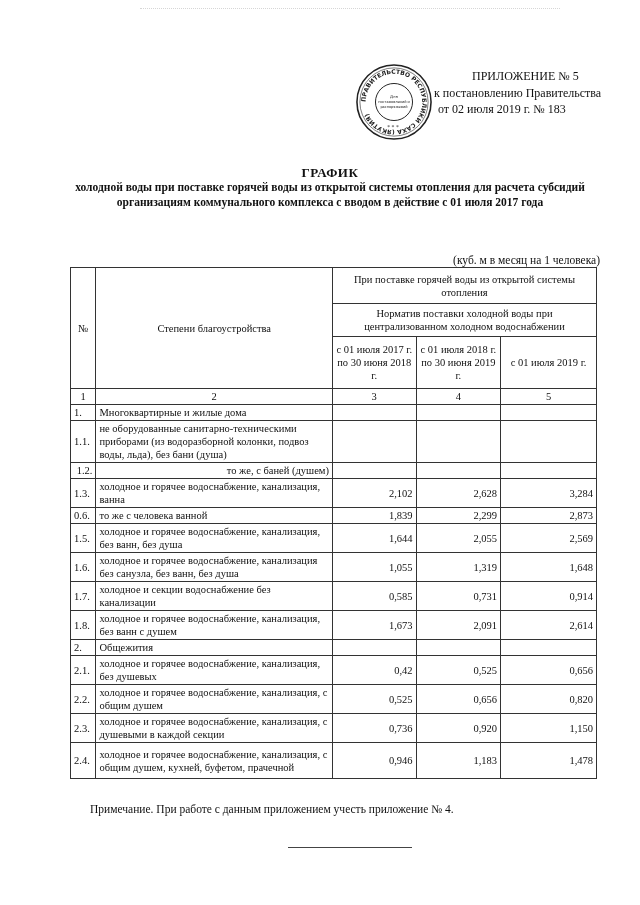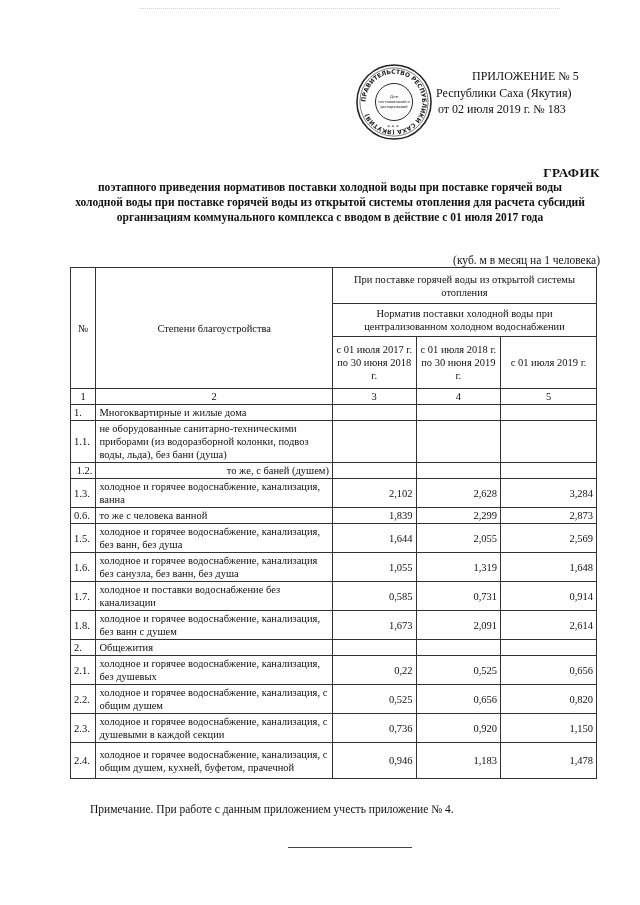--- a/index.html
+++ b/index.html
@@ -8,21 +8,21 @@
   .scanmarks { position:absolute; top:8px; left:140px; width:420px; height:2px;
                border-top:1px dotted #bbb; opacity:.6; }
   .stamp { position:absolute; left:355px; top:63px; width:78px; height:78px; }
   .appendix { position:absolute; left:420px; top:68px; width:200px; font-size:12px; line-height:16.5px; text-align:left; }
   .appendix .l1 { padding-left:52px; }
   .appendix .l2 { padding-left:14px; }
   .appendix .l3 { padding-left:16px; }
   .appendix .l4 { padding-left:18px; }
   .title { position:absolute; left:60px; top:165px; width:540px; text-align:center;
            font-weight:bold; font-size:12.5px; line-height:15px; }
-  .title .main { font-size:13px; letter-spacing:.5px;text-align:right; }
+  .title .main { font-size:13px; letter-spacing:.5px; }
   .title .sub { font-size:11.5px; }
   .units { position:absolute; right:40px; top:254px; font-size:11.5px; }
   table.grid { position:absolute; left:70px; top:267px; width:527px; border-collapse:collapse;
                font-size:10.5px; line-height:13px; table-layout:fixed; }
   table.grid td, table.grid th { border:1px solid #333; padding:1px 3px; vertical-align:middle; font-weight:normal; }
   table.grid th { }
   .c-no { width:25px; }
   .c-desc { width:232px; }
   td.num { text-align:right; }
   td.cen { text-align:center; }
@@ -46,27 +46,26 @@
     <textPath href="#arc">ПРАВИТЕЛЬСТВО РЕСПУБЛИКИ САХА (ЯКУТИЯ)</textPath>
   </text>
   <text x="40" y="36" font-size="4" text-anchor="middle" font-family="DejaVu Sans, sans-serif" fill="#222">Для</text>
   <text x="40" y="41" font-size="3.6" text-anchor="middle" font-family="DejaVu Sans, sans-serif" fill="#222">постановлений и</text>
   <text x="40" y="46" font-size="3.6" text-anchor="middle" font-family="DejaVu Sans, sans-serif" fill="#222">распоряжений</text>
   <text x="33" y="68" font-size="6" fill="#222">* * *</text>
 </svg>
 
 <div class="appendix">
   <div class="l1">ПРИЛОЖЕНИЕ № 5</div>
-  <div class="l3">Республики Саха (Якутия)</div>
+  <div class="l2">к постановлению Правительства</div>
   <div class="l4">от 02 июля 2019 г. № 183</div>
 </div>
 
 <div class="title">
   <div class="main">ГРАФИК</div>
-  <div class="sub">поэтапного приведения нормативов поставки холодной воды при поставке горячей воды</div>
   <div class="sub">холодной воды при поставке горячей воды из открытой системы отопления для расчета субсидий</div>
   <div class="sub">организациям коммунального комплекса с вводом в действие с 01 июля 2017 года</div>
 </div>
 
 <div class="units">(куб. м в месяц на 1 человека)</div>
 
 <table class="grid">
   <colgroup>
     <col class="c-no">
       <col class="c-desc">
@@ -141,21 +140,21 @@
       </tr>
       <tr style="height: 28px;">
         <td>1.6.</td>
         <td>холодное и горячее водоснабжение, канализация без санузла, без ванн, без душа</td>
         <td class="num">1,055</td>
         <td class="num">1,319</td>
         <td class="num">1,648</td>
       </tr>
       <tr style="height: 28px;">
         <td>1.7.</td>
-        <td>холодное и поставки водоснабжение без канализации</td>
+        <td>холодное и секции водоснабжение без канализации</td>
         <td class="num">0,585</td>
         <td class="num">0,731</td>
         <td class="num">0,914</td>
       </tr>
       <tr style="height: 28px;">
         <td>1.8.</td>
         <td>холодное  и горячее водоснабжение, канализация, без ванн с душем</td>
         <td class="num">1,673</td>
         <td class="num">2,091</td>
         <td class="num">2,614</td>
@@ -163,21 +162,21 @@
       <tr style="height: 14px;">
         <td>2.</td>
         <td class="sect">Общежития</td>
         <td class="num"></td>
         <td class="num"></td>
         <td class="num"></td>
       </tr>
       <tr style="height: 28px;">
         <td>2.1.</td>
         <td>холодное  и горячее водоснабжение, канализация, без душевых</td>
-        <td class="num">0,22</td>
+        <td class="num">0,42</td>
         <td class="num">0,525</td>
         <td class="num">0,656</td>
       </tr>
       <tr style="height: 28px;">
         <td>2.2.</td>
         <td>холодное  и горячее водоснабжение, канализация, с общим душем</td>
         <td class="num">0,525</td>
         <td class="num">0,656</td>
         <td class="num">0,820</td>
       </tr>

